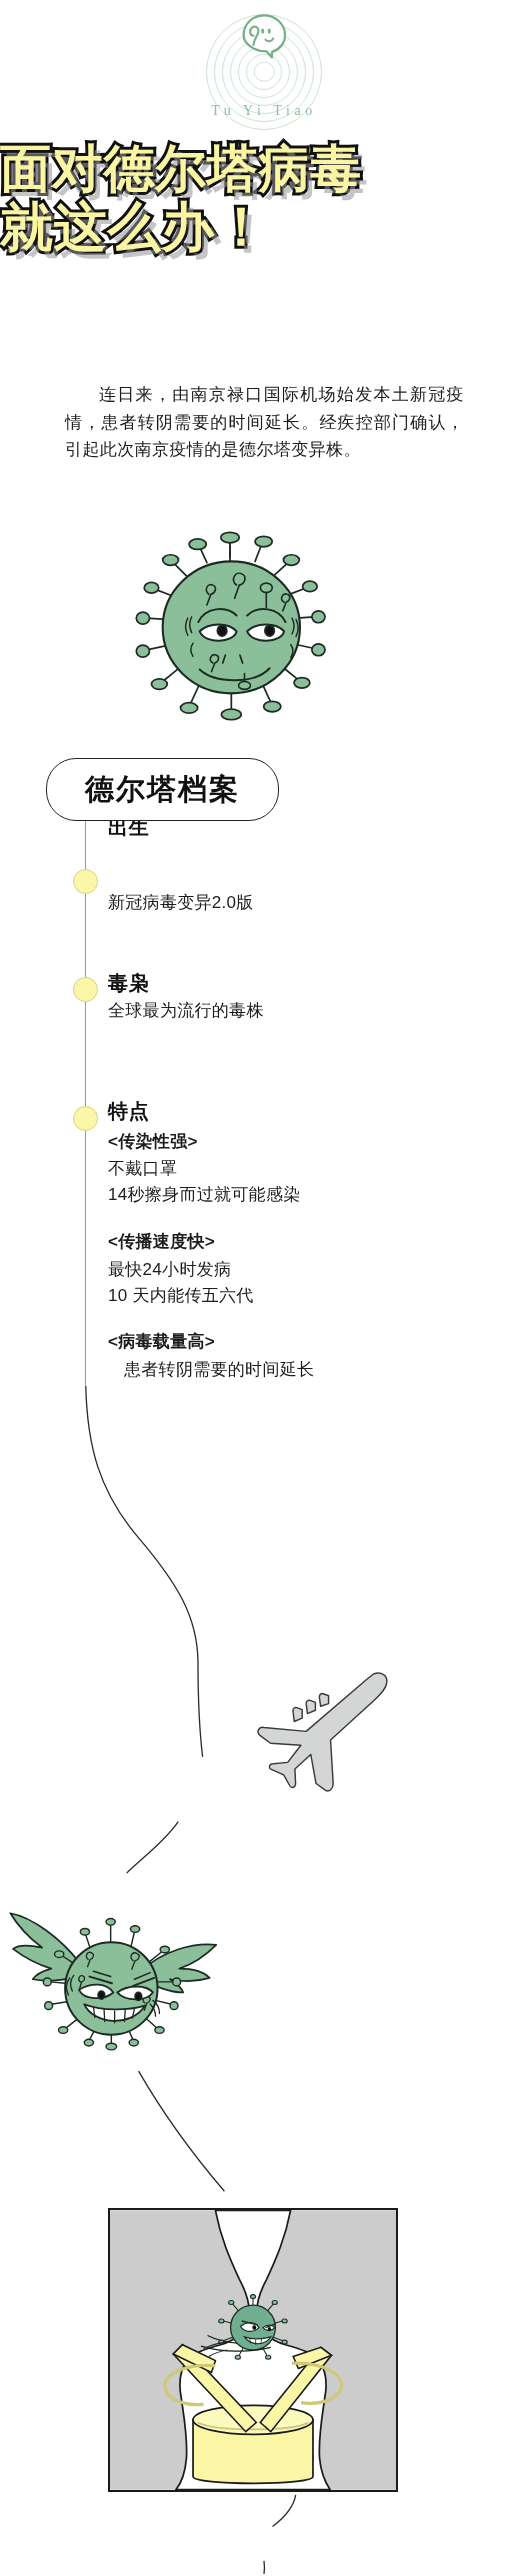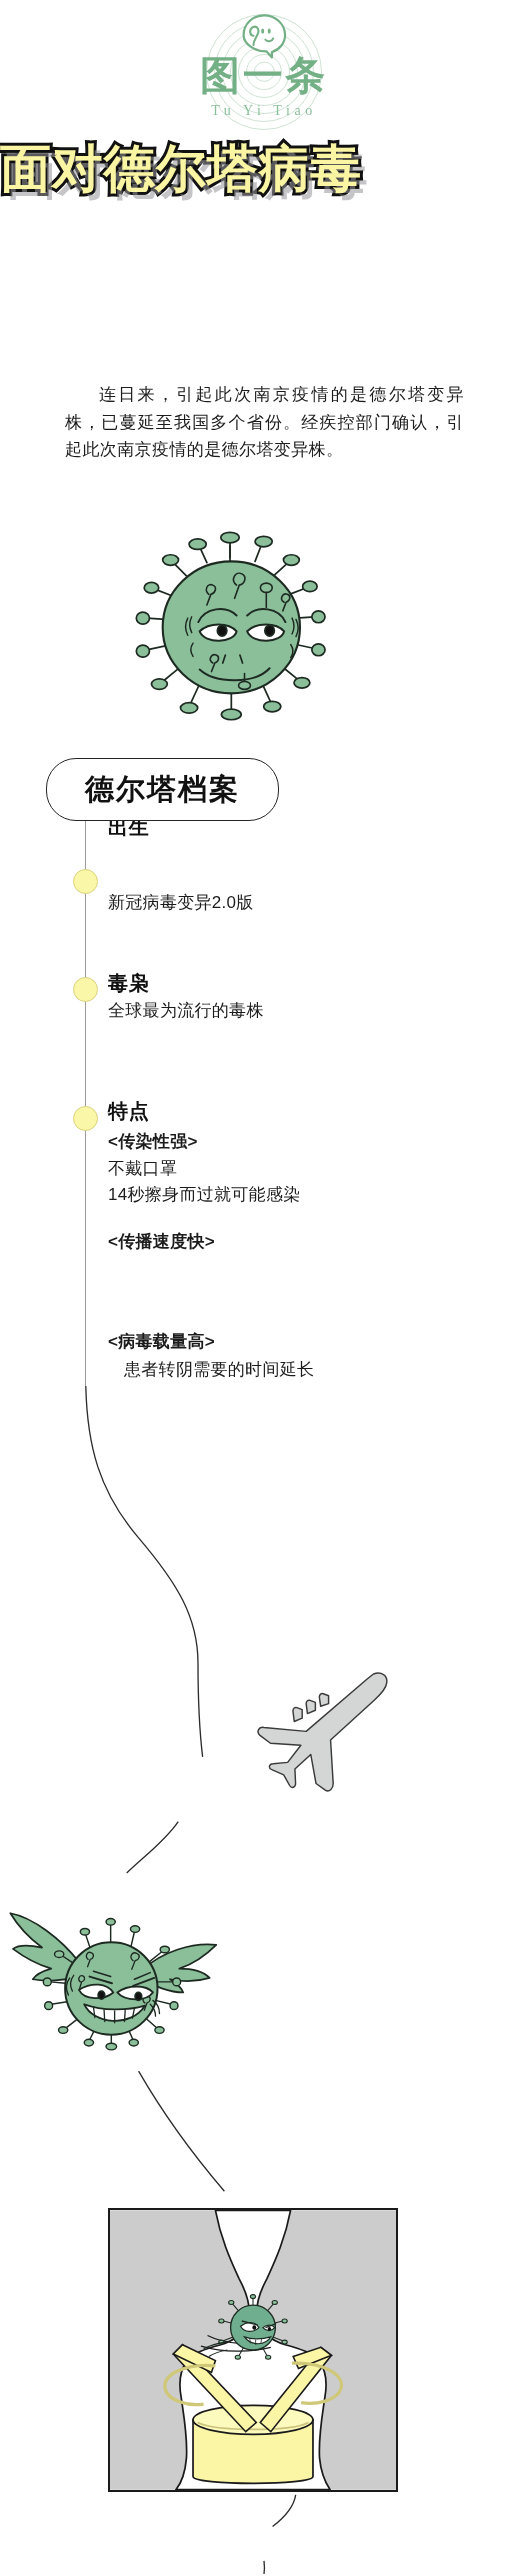--- a/index.html
+++ b/index.html
@@ -267,30 +267,30 @@
         <span style="width:34px;height:34px;"></span>
         <span style="width:18.5px;height:18.5px;"></span>
       </div>
       <svg class="logo-face" viewBox="0 0 76 72">
         <path d="M38,3 C55,3 70,16 70,33 C70,45 62,55 50,59 L50,67 L42,58 C24,58 7,47 7,33 C7,16 21,3 38,3 Z" fill="#ffffff" stroke="#74b086" stroke-width="3.4" stroke-linejoin="round"></path>
         <path d="M22,34 C16,34 15,24 21,21 C27,18 31,24 29,30 C27,36 22,41 22,48" fill="none" stroke="#74b086" stroke-width="3.2" stroke-linecap="round"></path>
         <ellipse cx="36" cy="27" rx="2.3" ry="4" fill="#74b086"></ellipse>
         <ellipse cx="46" cy="27" rx="2.3" ry="4" fill="#74b086"></ellipse>
         <path d="M40,40 C44,44 50,43 52,38" fill="none" stroke="#74b086" stroke-width="3" stroke-linecap="round"></path>
       </svg>
-      <div class="logo-text">图一条</div>
       <div class="logo-sub">Tu Yi Tiao</div>
     </div>
   </div>
 
   <div class="title-block">
     <div class="title-line l1">面对德尔塔病毒</div>
+    <div class="title-line l2">就这么办！</div>
   </div>
 
-  <div class="intro">连日来，引起此次南京疫情的是德尔塔变异株，已蔓延至我国多个省份。经疾控部门确认，引起此次南京疫情的是德尔塔变异株。</div>
+  <div class="intro">连日来，由南京禄口国际机场始发本土新冠疫情，患者转阴需要的时间延长。经疾控部门确认，引起此次南京疫情的是德尔塔变异株。</div>
 
   <svg class="virus-1" viewBox="0 0 300 300">
     <g stroke="#1d2a21" stroke-width="3" fill="#8bbf9a" stroke-linecap="round" stroke-linejoin="round">
 
       <g id="spk">
         <line x1="150" y1="150" x2="150" y2="22" stroke="#1d2a21" stroke-width="2.6"></line>
       </g>
 
       <g stroke-width="2.6">
         <line x1="150" y1="40" x2="150" y2="14"></line>
@@ -378,20 +378,22 @@
   <div class="tl-body" style="top:998px;">全球最为流行的毒株</div>
 
   <div class="tl-dot" style="top:1106px;"></div>
   <div class="tl-head" style="top:1098px;">特点</div>
 
   <div class="tl-body tl-sub" style="top:1129px;">&lt;传染性强&gt;</div>
   <div class="tl-body" style="top:1156px;">不戴口罩
 14秒擦身而过就可能感染</div>
 
   <div class="tl-body tl-sub" style="top:1229px;">&lt;传播速度快&gt;</div>
+  <div class="tl-body" style="top:1257px;">最快24小时发病
+10 天内能传五六代</div>
 
   <div class="tl-body tl-sub" style="top:1329px;">&lt;病毒载量高&gt;</div>
   <div class="tl-body" style="top:1357px;margin-left:16px;">患者转阴需要的时间延长</div>
 
   <svg class="plane" viewBox="0 0 230 200">
     <g fill="#d3d6d5" stroke="#3a3a3a" stroke-width="2.2" stroke-linejoin="round">
       <path d="M196,6 c12,-4 22,2 20,14 c-1,8 -8,16 -18,25
                L131,106 l4,66 c0,8 -6,14 -12,10 l-14,-10 l-8,-44
                l-24,22 l1,22 c0,6 -6,8 -9,3 l-9,-16 l-18,-8
                c-6,-2 -4,-9 2,-9 l22,-2 l20,-26 l-46,-3 l-16,-12

